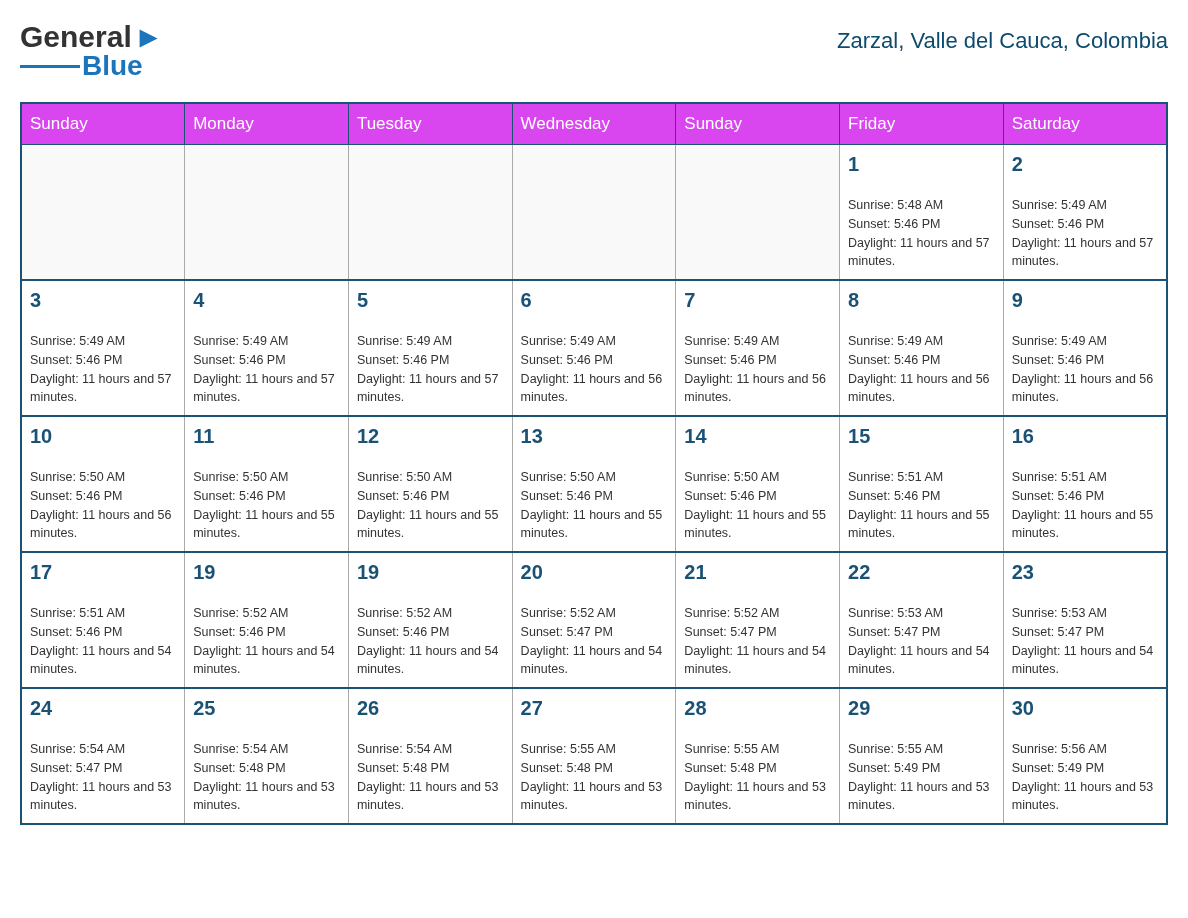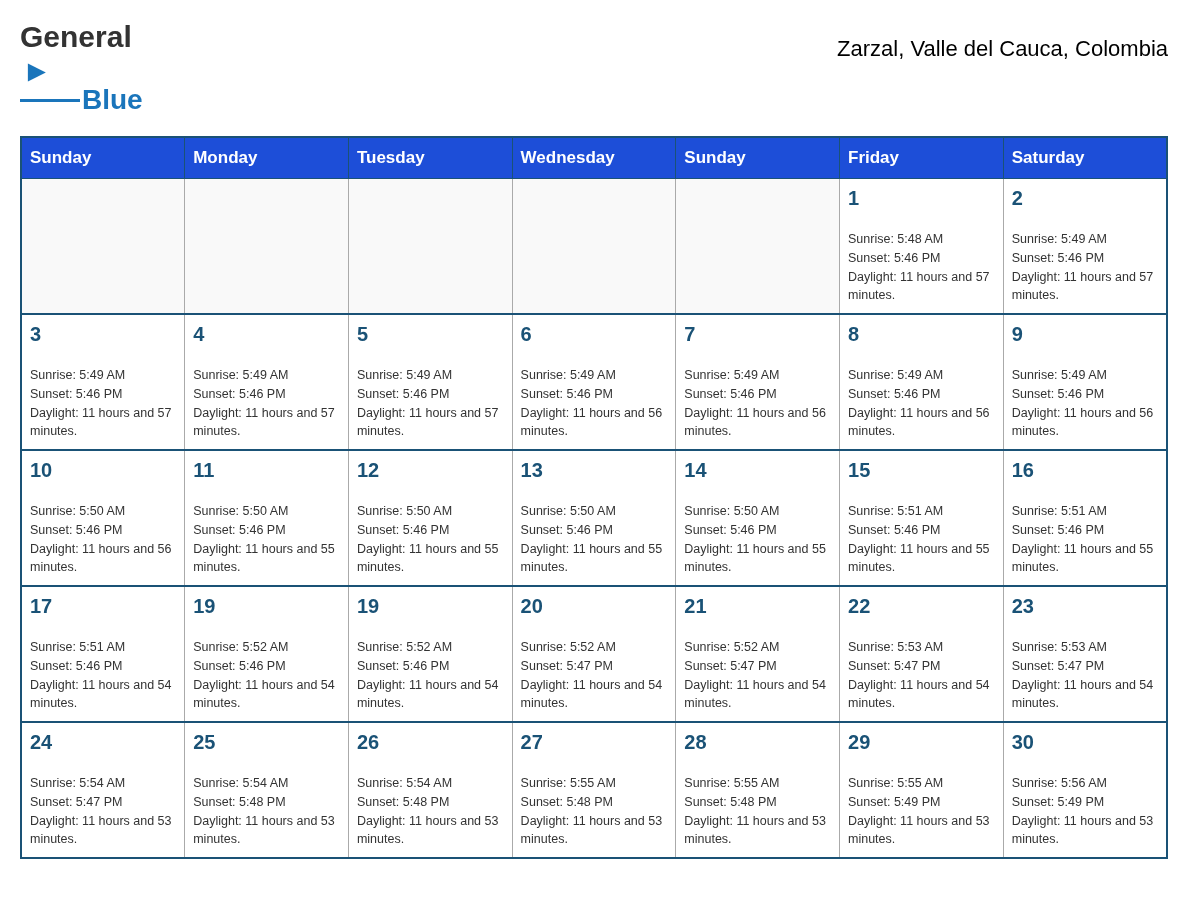--- a/index.html
+++ b/index.html
@@ -26,34 +26,34 @@
       text-align: right;
     }
     .month-title {
       font-size: 52px;
       font-weight: bold;
       color: #222;
       line-height: 1.1;
     }
     .location {
       font-size: 22px;
-      color: #000000;
-      margin-top: 16px;
+      color: #0c4a6e;
+      margin-top: 8px;
     }
     .calendar {
       width: 100%;
       border-collapse: collapse;
       border: 2px solid #1a5276;
     }
     .calendar th {
-      background-color: #1d4ed8;
+      background-color: #d946ef;
       color: #fff;
       padding: 10px 8px;
       font-size: 17px;
-      font-weight: bold;
+      font-weight: normal;
       text-align: left;
       border: 1px solid #1a5276;
     }
     .calendar td {
       vertical-align: top;
       padding: 8px;
       border: 1px solid #aaa;
       width: 14.28%;
       min-height: 110px;
       height: 110px;
@@ -75,21 +75,21 @@
     }
     tr:not(:last-child) td {
       border-bottom: 2px solid #1a5276;
     }
   </style>
 </head>
 <body>
 
 <div class="header">
   <div class="logo">
-    <div style="display:flex; flex-direction:column;">
+    <div style="display:flex; align-items:center;">
       <span style="font-size:30px; font-weight:bold; color:#333;">General</span>
       <span style="font-size:30px; font-weight:bold; color:#1a75bb; margin-left:2px;">►</span>
     </div>
     <div style="display:flex; align-items:center; margin-top:-4px;">
       <div style="width:60px; height:3px; background:#1a75bb; margin-right:2px;"></div>
       <span style="font-size:28px; font-weight:bold; color:#1a75bb;">Blue</span>
     </div>
   </div>
   <div class="title-block">
     <div class="location">Zarzal, Valle del Cauca, Colombia</div>

